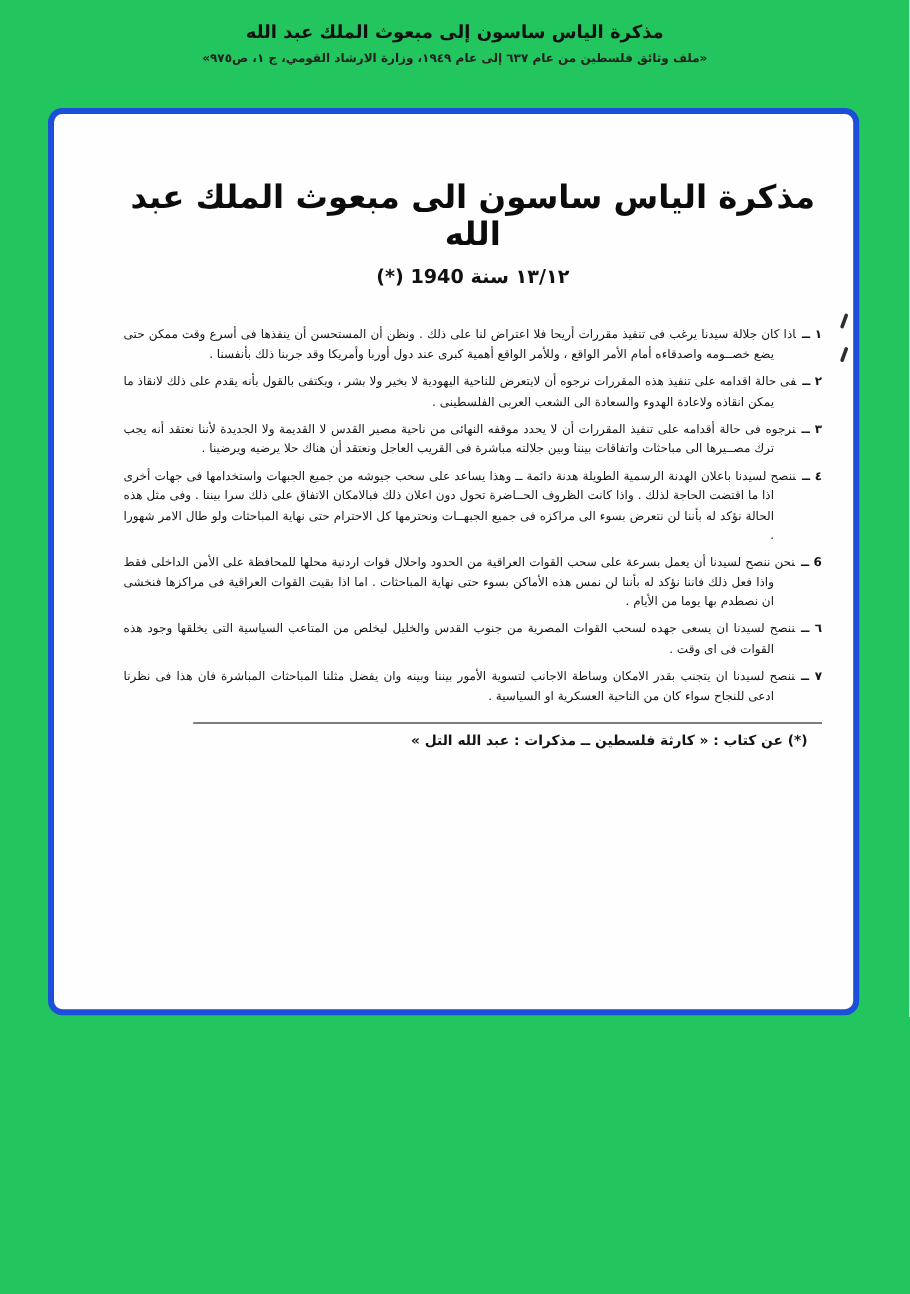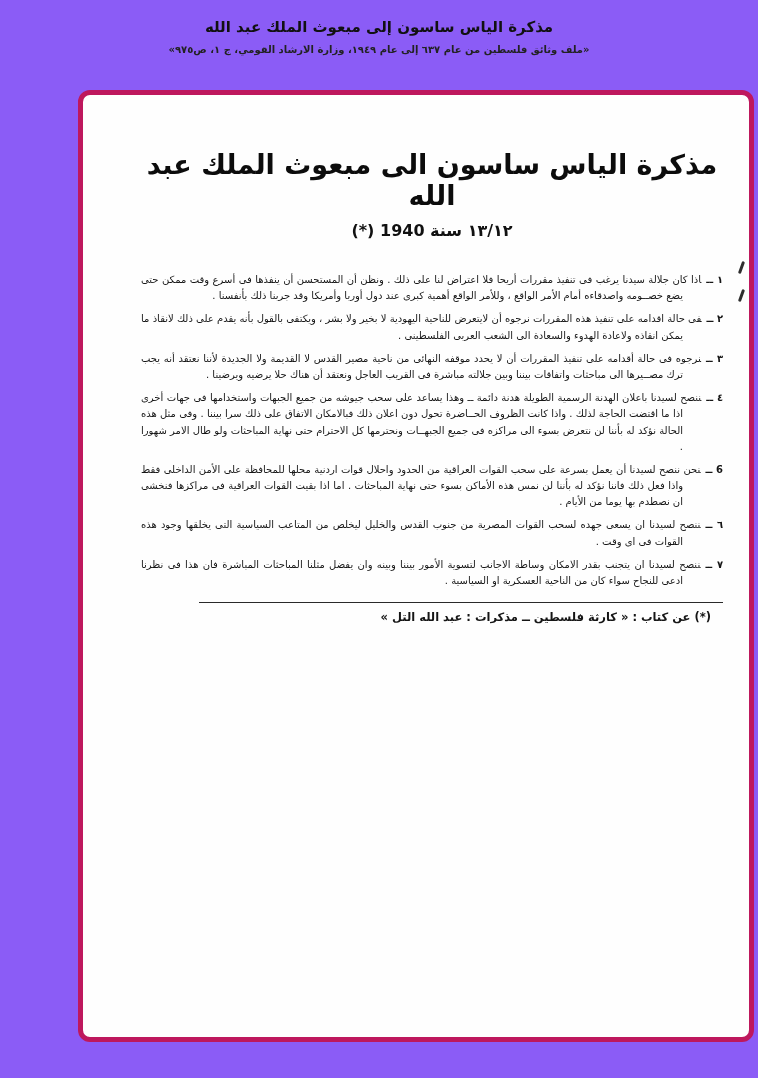--- a/index.html
+++ b/index.html
@@ -4,21 +4,21 @@
 <style>
   html, body {
     margin: 0;
     padding: 0;
     background: #ffffff;
   }
   .page {
     position: relative;
     width: 758px;
     height: 1078px;
-    background: #8b5cf6;
+    background: #22c55e;
     font-family: "DejaVu Sans", sans-serif;
     overflow: hidden;
   }
 
   
   .top-header {
     padding-top: 18px;
     text-align: center;
     direction: rtl;
     color: #111;
@@ -33,26 +33,25 @@
     margin-top: 8px;
     color: #222;
   }
 
   
   .scan-frame {
     position: absolute;
     left: 40px;
     top: 90px;
     width: 676px;
-    height: 952px;
-    border: 5px solid #be185d;
+    height: 756px;
+    border: 5px solid #1d4ed8;
     border-radius: 12px;
     box-sizing: border-box;
     background: #fefefe;
-    margin-left: 38px;
   }
 
   .scan-page {
     position: relative;
     width: 100%;
     height: 100%;
     box-sizing: border-box;
     padding: 54px 26px 16px 58px;
     direction: rtl;
     color: #161616;

